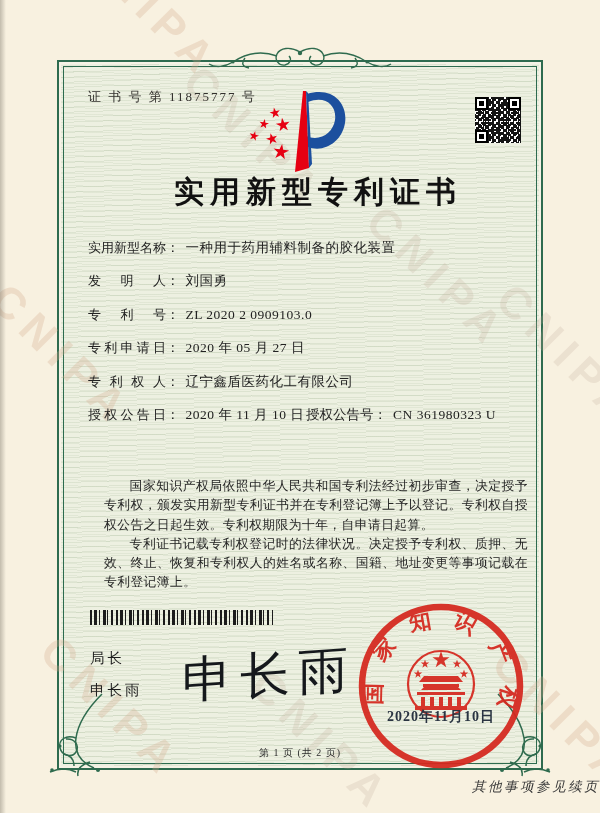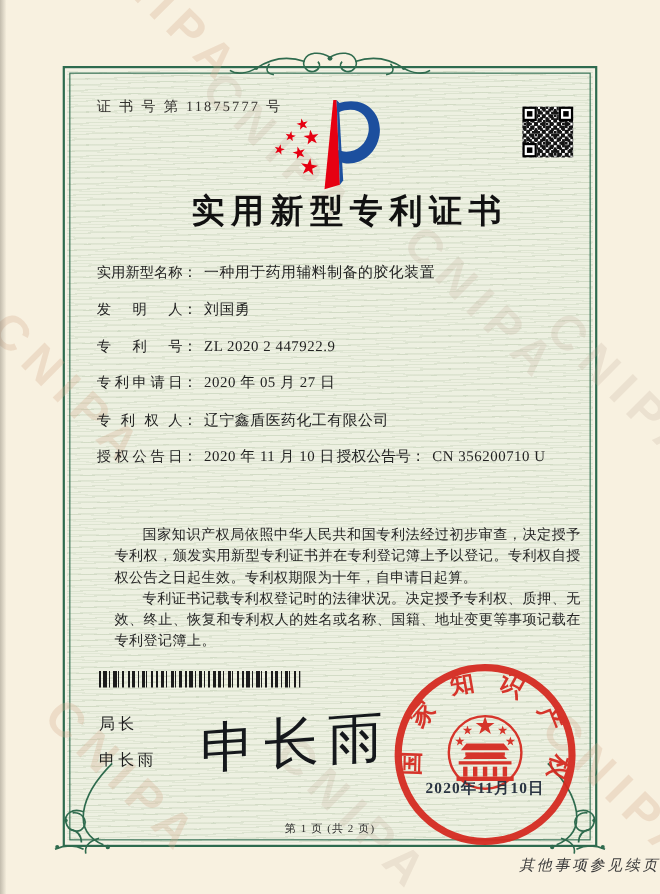--- a/index.html
+++ b/index.html
@@ -173,30 +173,30 @@
 <div class="title">实用新型专利证书</div>
 
 <div class="fields">
   <div class="f-row">
     <span class="f-label">实用新型名称</span><span class="f-colon">：</span><span class="f-value">一种用于药用辅料制备的胶化装置</span>
   </div>
   <div class="f-row">
     <span class="f-label">发明人</span><span class="f-colon">：</span><span class="f-value">刘国勇</span>
   </div>
   <div class="f-row">
-    <span class="f-label">专利号</span><span class="f-colon">：</span><span class="f-value">ZL 2020 2 447922.9</span>
+    <span class="f-label">专利号</span><span class="f-colon">：</span><span class="f-value">ZL 2020 2 0909103.0</span>
   </div>
   <div class="f-row">
     <span class="f-label">专利申请日</span><span class="f-colon">：</span><span class="f-value">2020 年 05 月 27 日</span>
   </div>
   <div class="f-row">
     <span class="f-label">专利权人</span><span class="f-colon">：</span><span class="f-value">辽宁鑫盾医药化工有限公司</span>
   </div>
   <div class="f-row">
-    <span class="pair1"><span class="f-label">授权公告日</span><span class="f-colon">：</span><span class="f-value">2020 年 11 月 10 日</span></span><span>授权公告号</span><span class="f-colon">：</span><span class="f-value">CN 356200710 U</span>
+    <span class="pair1"><span class="f-label">授权公告日</span><span class="f-colon">：</span><span class="f-value">2020 年 11 月 10 日</span></span><span>授权公告号</span><span class="f-colon">：</span><span class="f-value">CN 361980323 U</span>
   </div>
 </div>
 
 <div class="paras">
   <p>国家知识产权局依照中华人民共和国专利法经过初步审查，决定授予专利权，颁发实用新型专利证书并在专利登记簿上予以登记。专利权自授权公告之日起生效。专利权期限为十年，自申请日起算。</p>
   <p>专利证书记载专利权登记时的法律状况。决定授予专利权、质押、无效、终止、恢复和专利权人的姓名或名称、国籍、地址变更等事项记载在专利登记簿上。</p>
 </div>
 
 <div class="barcode"></div>
 

